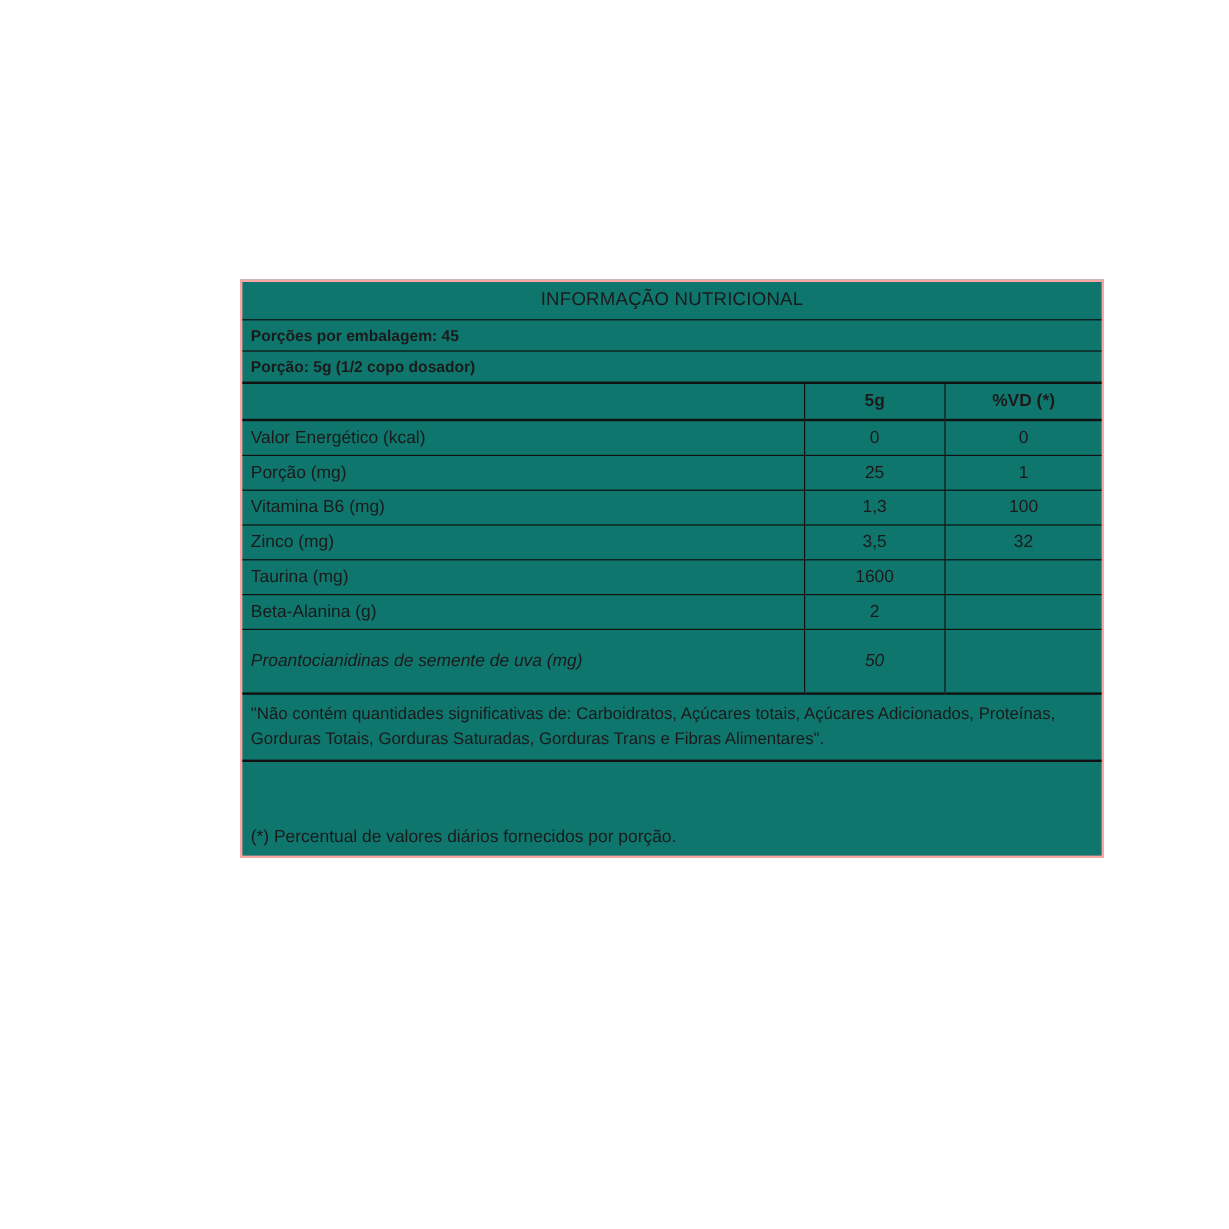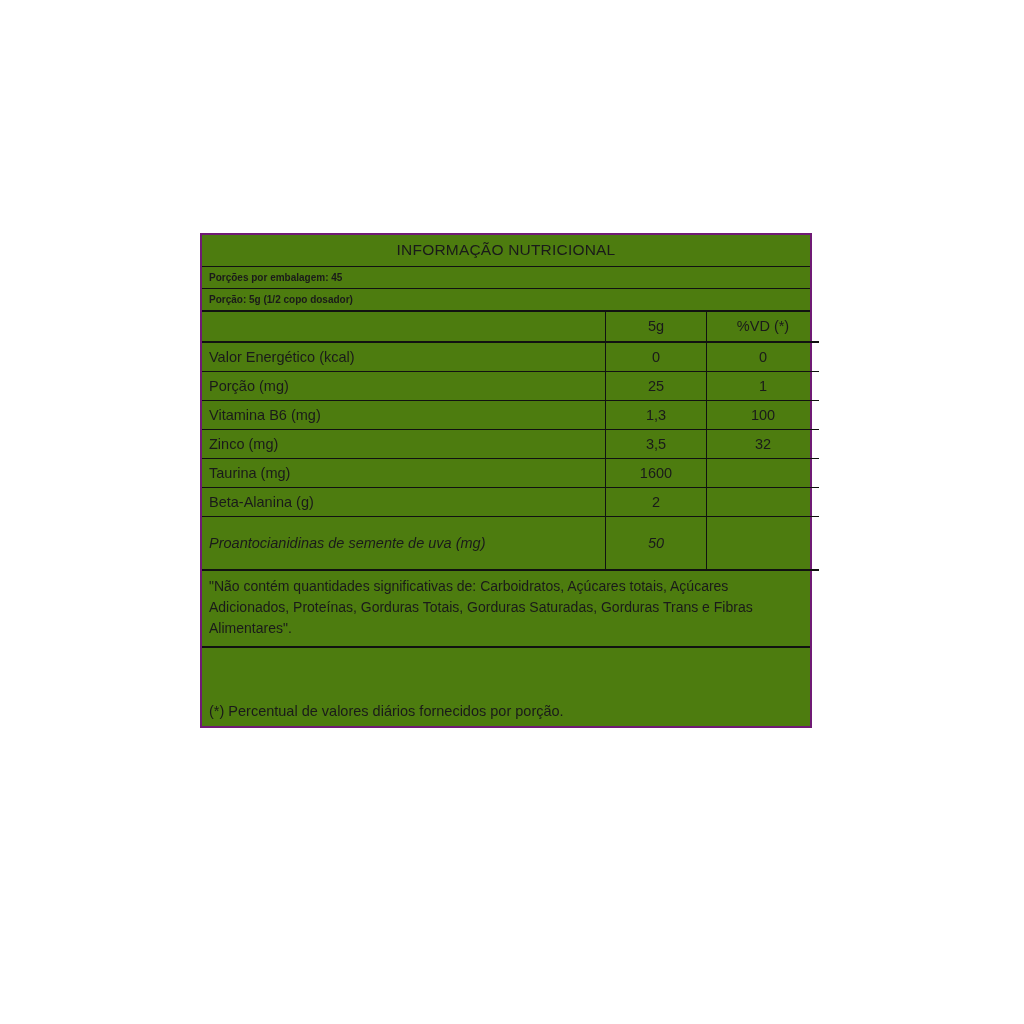--- a/index.html
+++ b/index.html
@@ -12,34 +12,34 @@
     height: 1024px;
     font-family: "Liberation Sans", sans-serif;
     color: #1a1a1a;
     position: relative;
     overflow: hidden;
   }
   .label-wrap {
     position: absolute;
     left: 200px;
     top: 233px;
-    width: 612px;
+    width: 720px;
     box-sizing: border-box;
-    border: 2px solid #701a75;
-    background: #4d7c0f;
+    border: 2px solid #fca5a5;
+    background: #0f766e;
   }
   .nt-title {
     text-align: center;
     font-size: 15.5px;
     letter-spacing: 0.2px;
     padding: 6px 0 7px 0;
     border-bottom: 1px solid #111111;
   }
   .nt-line {
-    font-size: 10px;
+    font-size: 13px;
     font-weight: bold;
     padding: 5px 0 5px 7px;
     border-bottom: 1px solid #111111;
   }
   .nt-line.thick {
     border-bottom: 2px solid #111111;
   }
   table.nt-table {
     width: 100%;
     border-collapse: collapse;
@@ -62,21 +62,21 @@
     width: 100px;
     text-align: center;
   }
   table.nt-table .c-vd {
     width: 112px;
     text-align: center;
     border-right: none;
   }
   table.nt-table thead td {
     border-top: none;
-    font-weight: normal;
+    font-weight: bold;
     padding: 6px 0 7px 0;
   }
   table.nt-table thead td.c-name {
     border-top: none;
   }
   table.nt-table tr.tall td {
     padding: 18px 0 18px 0;
     font-style: italic;
   }
   table.nt-table tr.tall td.c-name {

